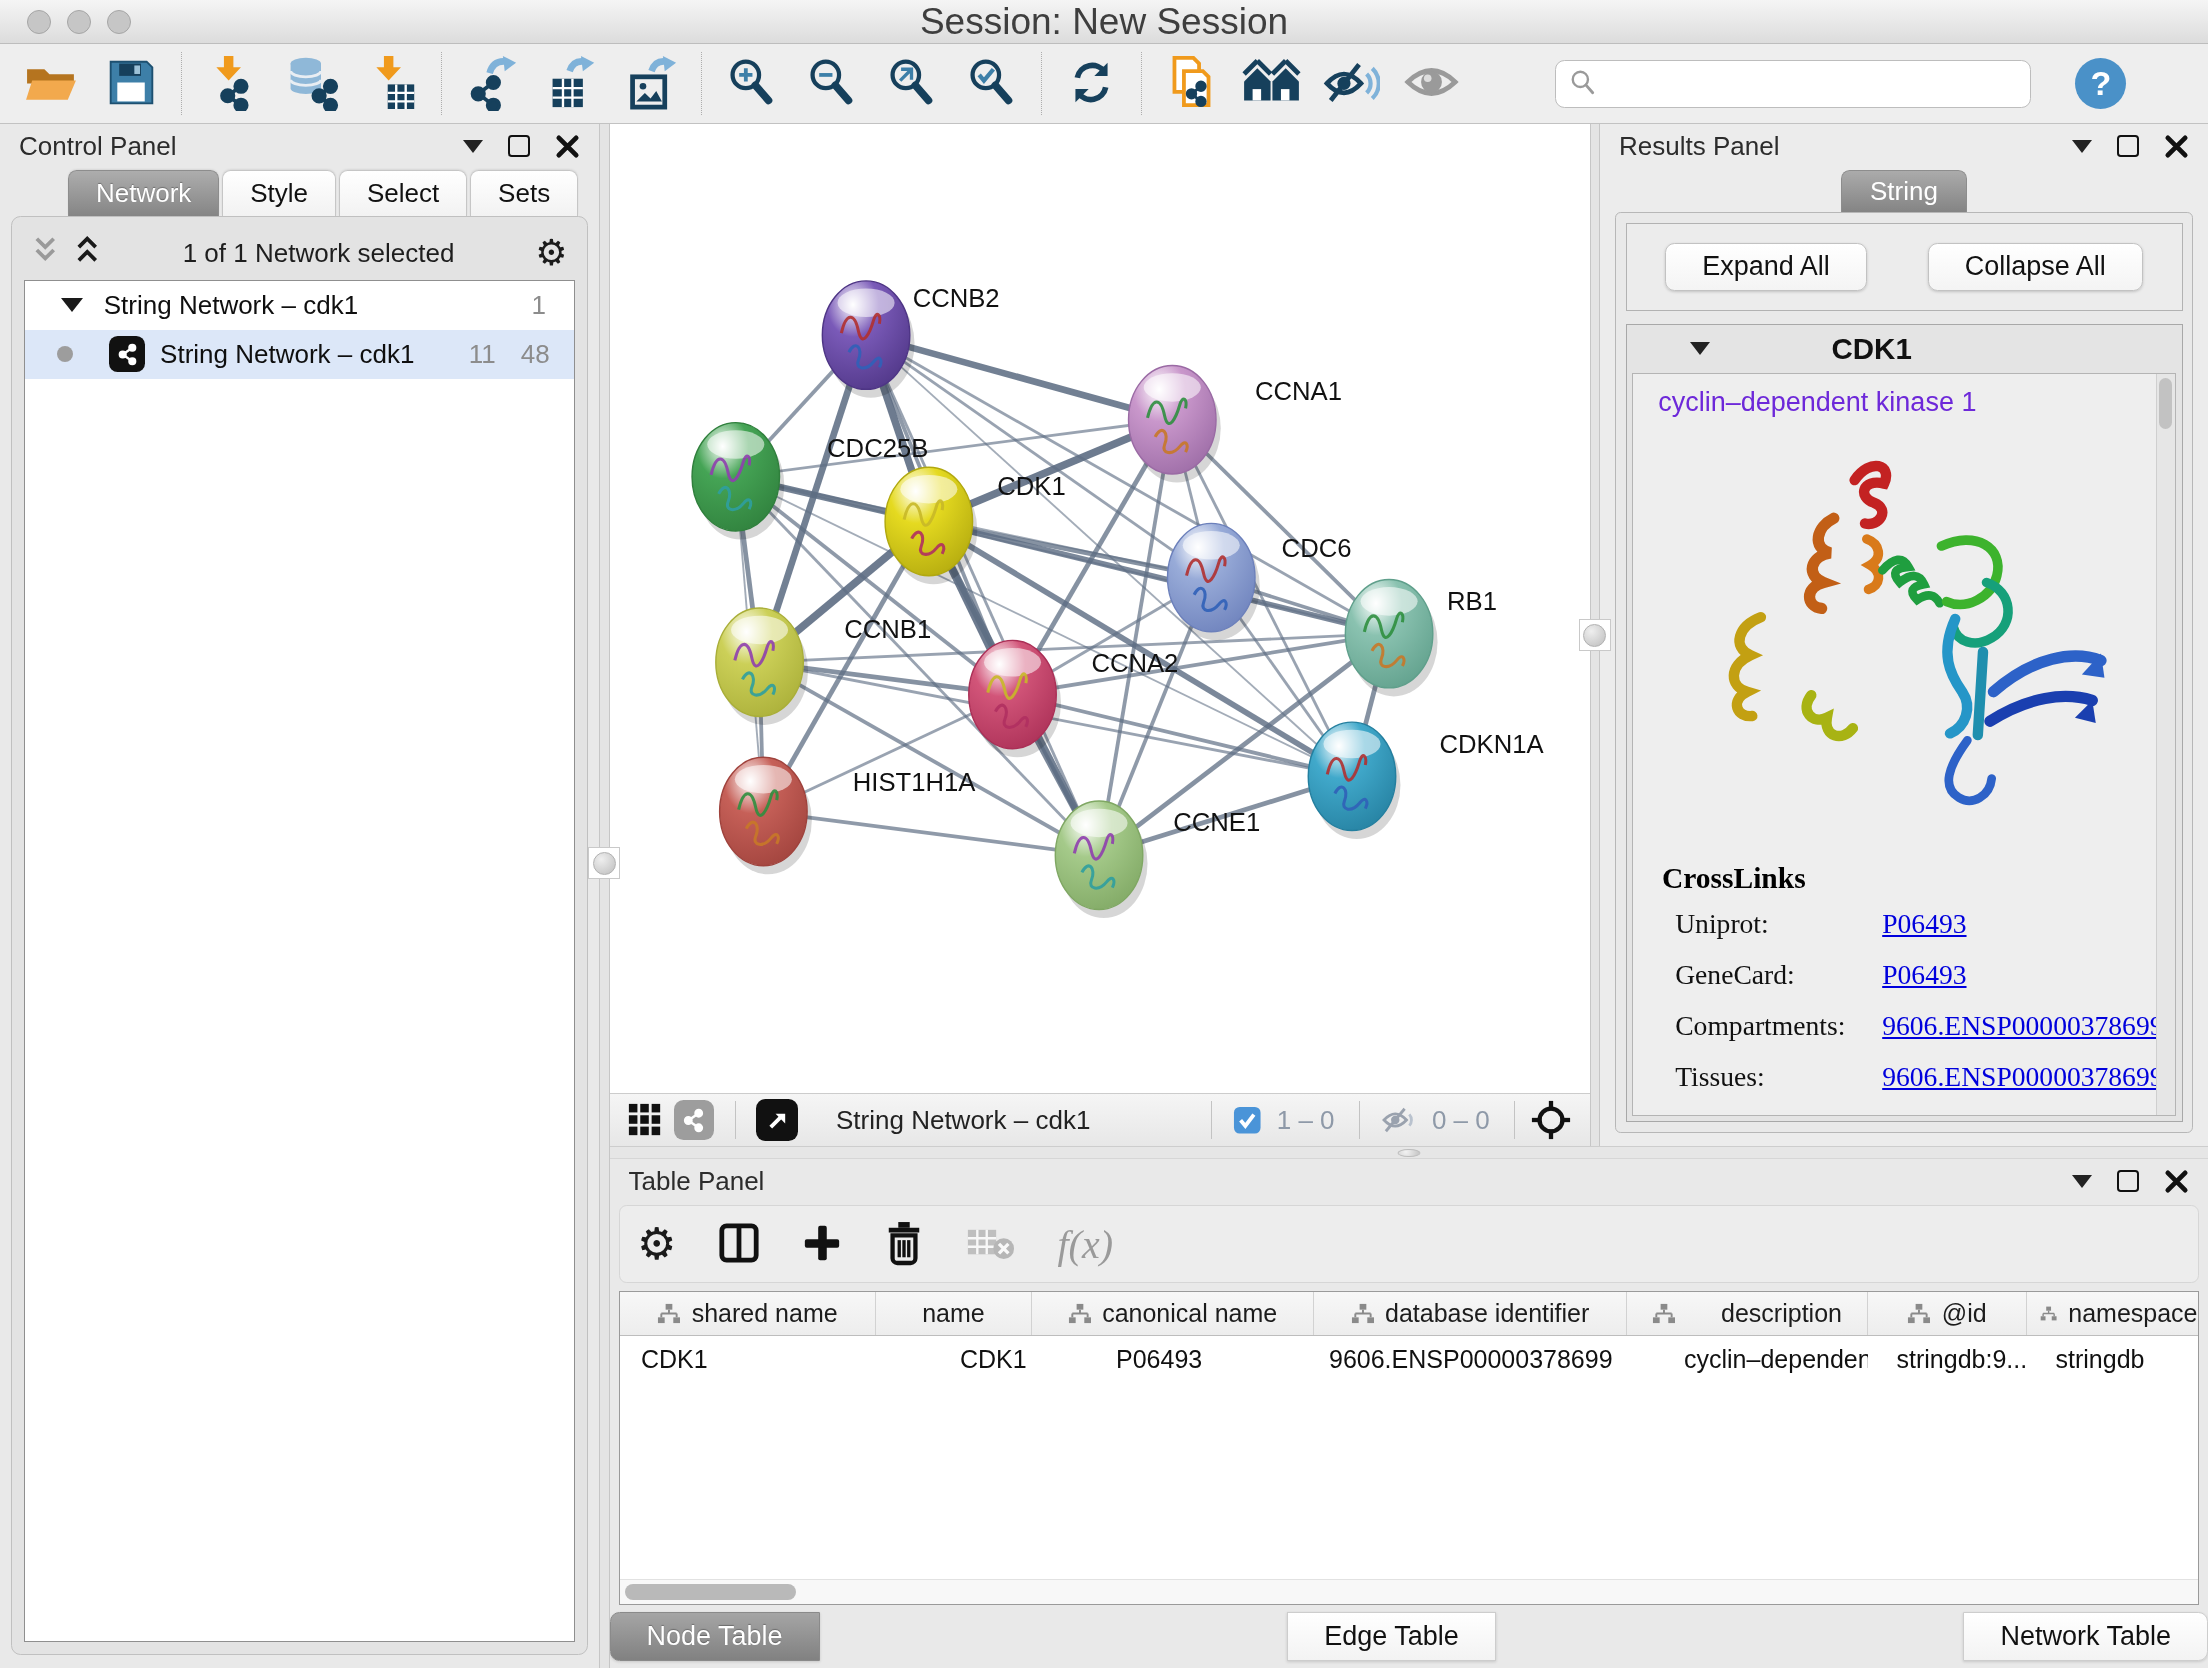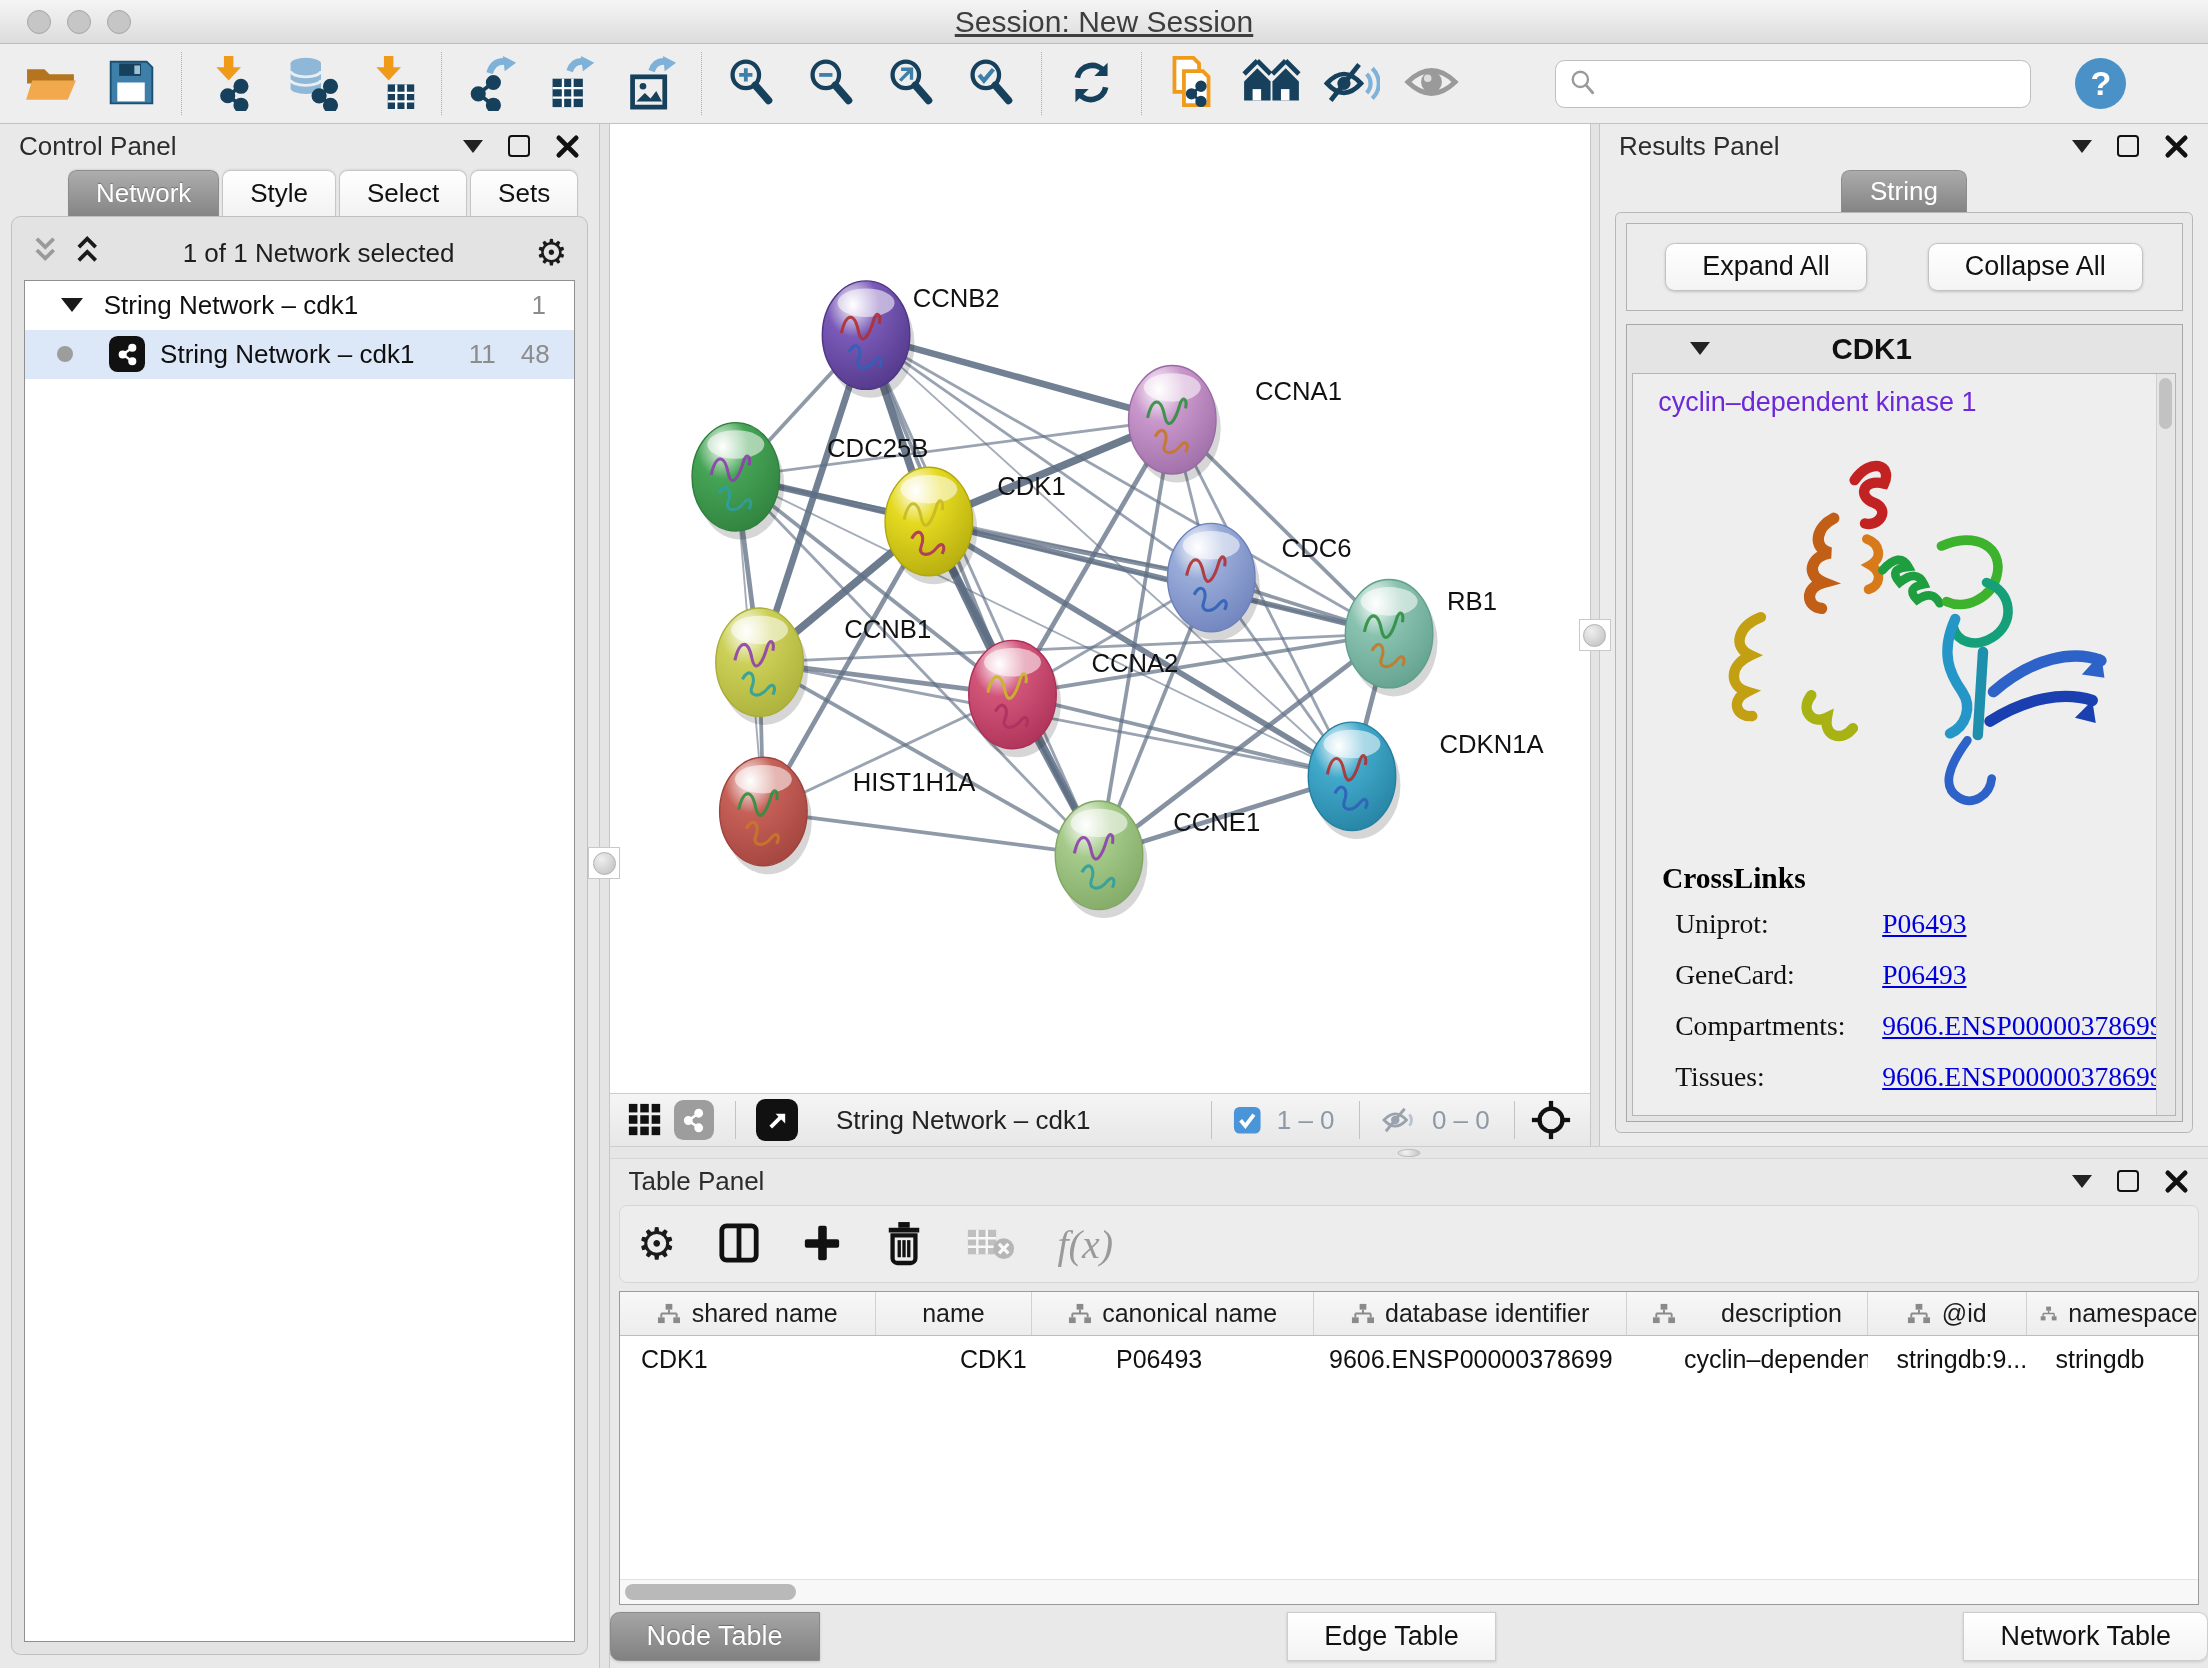--- a/index.html
+++ b/index.html
@@ -5,21 +5,21 @@
   * { box-sizing: border-box; margin: 0; padding: 0; }
   html,body { width:2208px; height:1668px; }
   body { font-family:"Liberation Sans", sans-serif; background:#9a9a9a; }
   .window { width:2208px; height:1668px; display:flex; flex-direction:column; background:#ececec; overflow:hidden; }
 
   
   .titlebar { height:44px; background:linear-gradient(#f5f5f5,#dcdcdc); border-bottom:1px solid #bdbdbd;
     position:relative; display:flex; align-items:center; justify-content:center; flex:0 0 auto; }
   .traffic { position:absolute; left:27px; top:9.5px; display:flex; gap:16px; }
   .light { width:24px; height:24px; border-radius:50%; background:#c6c6c6; border:1.4px solid #a6a6a6; }
-  .wtitle { font-size:30px; color:#3e3e3e;text-decoration:underline; }
+  .wtitle { font-size:37px; color:#3e3e3e; }
 
   
   .toolbar { height:80px; background:#eeeeee; border-bottom:1px solid #c2c2c2; display:flex; align-items:center;
     padding:0 11.4px; flex:0 0 auto; }
   .tbtn { width:80px; height:68px; display:flex; align-items:center; justify-content:center; border-radius:7.6px; }
   .tsep { height:63px; border-left:1.9px dotted #adadad; margin:0 9.5px; }
   .searchwrap { margin-left:84px; width:476px; height:48px; background:#fff; border:1.4px solid #bdbdbd;
     border-radius:9.5px; display:flex; align-items:center; padding:0 11.4px; }
   .searchwrap input { border:none; outline:none; flex:1; font-size:25px; font-family:"Liberation Sans",sans-serif; background:transparent; margin-left:9.5px; }
   .helpbtn { margin-left:42px; width:55px; height:55px; display:flex; align-items:center; justify-content:center; }

